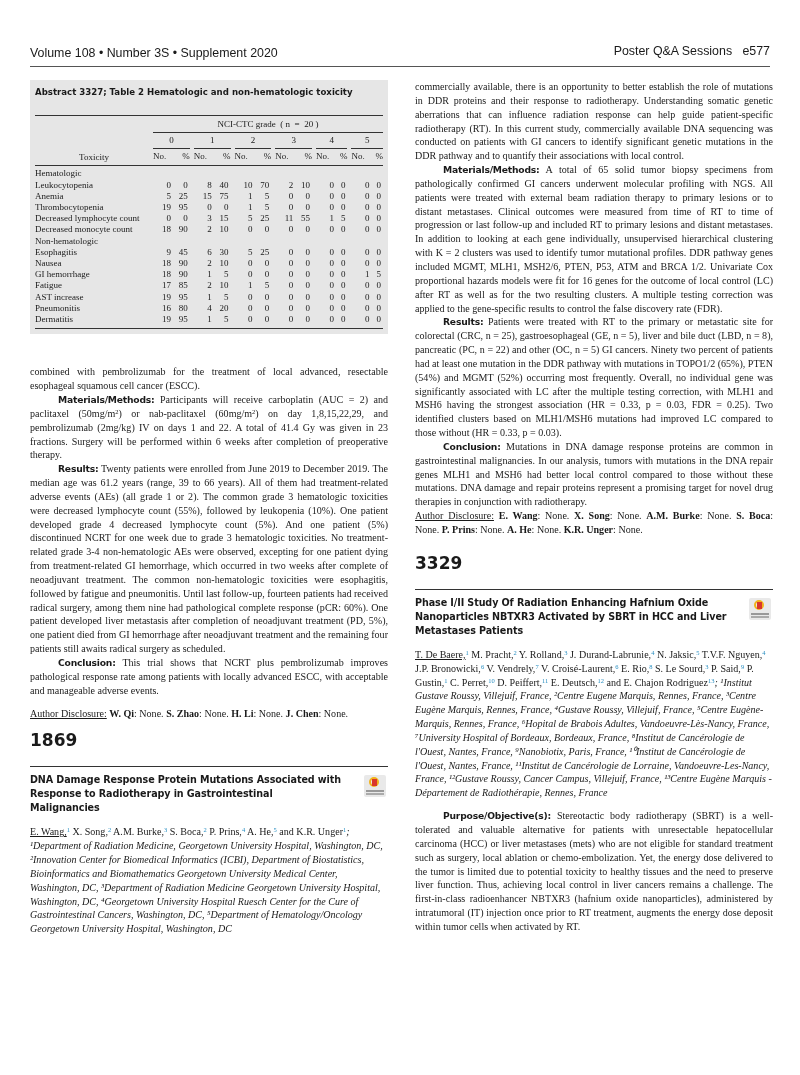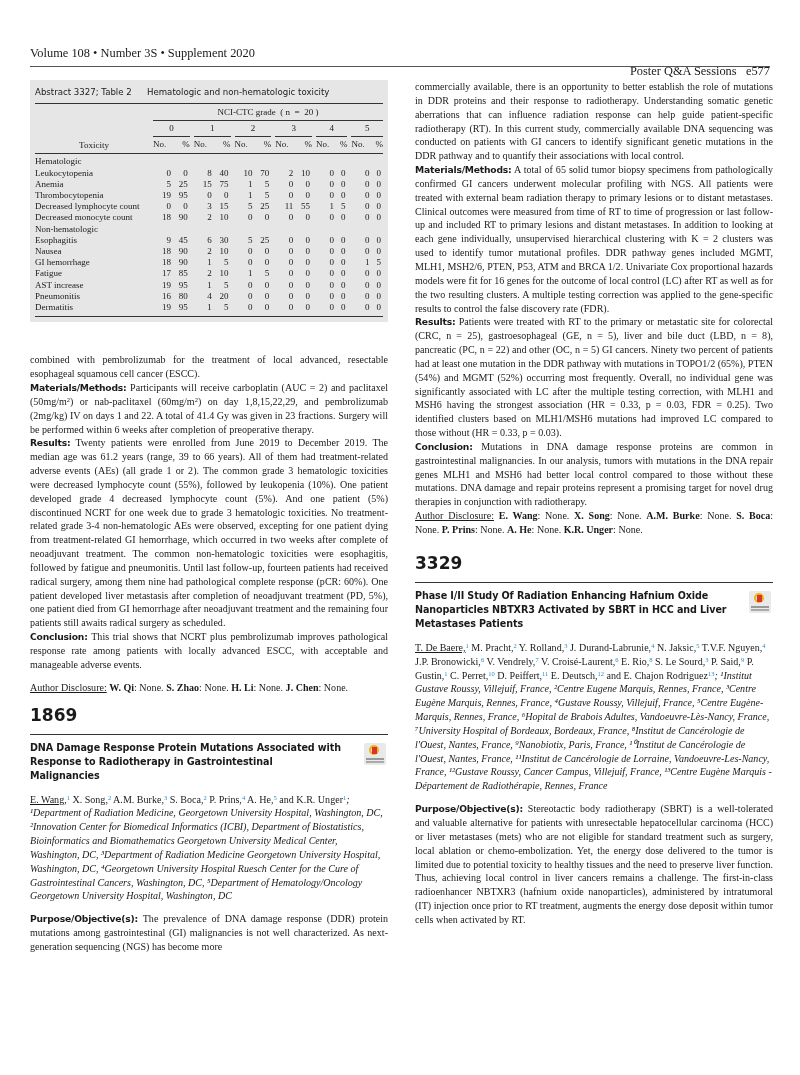--- a/index.html
+++ b/index.html
@@ -1,46 +1,46 @@
 <!DOCTYPE html>
 <html><head>
 <meta charset="utf-8">
 <style>
   html, body { margin: 0; padding: 0; background: #ffffff; }
   body { width: 800px; height: 1075px; position: relative; overflow: hidden; color: #1a1a1a; font-family: "Liberation Serif", serif; }
-  .running-head { position: absolute; top: 44px; left: 30px; width: 740px; height: 22px; border-bottom: 1.5px solid #555; font-family: Liberation Serif, serif; font-size: 12.4px; }
+  .running-head { position: absolute; top: 44px; left: 30px; width: 740px; height: 22px; border-bottom: 1.5px solid #555; font-family: Liberation Sans, sans-serif; font-size: 12.4px; }
   .running-head .left { position: absolute; left: 0; top: 2px; }
-  .running-head .right { position: absolute; right: 0; top: 20px; margin-left: 16px; }
+  .running-head .right { position: absolute; right: 0; top: 0; margin-left: 16px; }
   .col { position: absolute; top: 80px; width: 358px; font-size: 10.05px; line-height: 13.85px; text-align: justify; }
   .col.left { left: 30px; }
   .col.right { left: 415px; }
   p { margin: 0; }
-  .lbl { font-family: "DejaVu Sans", sans-serif; font-weight: bold; font-size: 9.2px; letter-spacing: -0.2px; }
+  .lbl { font-family: "DejaVu Sans", sans-serif; font-weight: bold; font-size: 9.2px; letter-spacing: -0.2px; margin-left: 28px; }
   .u { text-decoration: underline; }
   b.an { font-weight: bold; }
   .it { font-style: italic; }
   sup { font-size: 6.5px; line-height: 0; vertical-align: 3.5px; }
   sup.blue { color: #2a8fc2; font-style: normal; }
   .last { text-align-last: left; }
 
   
   .tbl-box { background: #e6e6e6; padding: 6px 5px 5px 5px; width: 348px; }
-  .tbl-caption { font-family: "DejaVu Sans", sans-serif; font-weight: normal; font-size: 8.6px; padding-bottom: 3px; border-bottom: 1.5px solid #333; display: flex; align-items: flex-end; }
+  .tbl-caption { font-family: "DejaVu Sans", sans-serif; font-weight: bold; font-size: 8.6px; padding-bottom: 15px; border-bottom: 1.5px solid #333; display: flex; align-items: flex-end; }
   .tbl-caption .a { width: 112px; }
   table.tox { width: 100%; border-collapse: collapse; font-size: 9px; line-height: 11.2px; }
   table.tox td, table.tox th { padding: 0; font-weight: normal; text-align: center; }
   table.tox td.name { text-align: left; white-space: nowrap; }
   table.tox td.num { text-align: right; padding-right: 2px; }
   .grade-head { border-bottom: 1px solid #333; padding: 3px 0 2px 0 !important; }
   .grade-num { border-bottom: 1px solid #333; }
   .gap { width: 4px; }
   .hdr-bottom { border-bottom: 1.3px solid #333; }
   .tbl-end { border-top: 1.5px solid #333; margin-top: 3px; }
 
-  .sec-num { font-family: "DejaVu Sans", sans-serif; font-weight: bold; font-size: 17px; line-height: 20px; border-bottom: 1.3px solid #333; padding-bottom: 9px; margin-top: 10px; }
+  .sec-num { font-family: "DejaVu Sans", sans-serif; font-weight: bold; font-size: 17px; line-height: 20px; border-bottom: 1.3px solid #333; padding-bottom: 16px; margin-top: 10px; }
   .sec-title { font-family: "DejaVu Sans", sans-serif; font-weight: bold; font-size: 9.6px; line-height: 14px; margin-top: 6px; position: relative; padding-right: 44px; text-align: left; letter-spacing: -0.1px; }
   .crossmark { position: absolute; right: 2px; top: 2px; width: 22px; height: 22px; background: #e9e9e9; border-radius: 2px; }
   .crossmark .ring { position: absolute; left: 5px; top: 2px; width: 10px; height: 10px; border-radius: 50%; border: 2px solid #f2b31a; box-sizing: border-box; }
   .crossmark .flag { position: absolute; left: 8px; top: 4px; width: 5px; height: 7px; background: #d9362b; }
   .crossmark .txt { position: absolute; left: 2px; top: 15px; width: 18px; height: 2px; background: #999; box-shadow: 0 3px 0 #aaa; }
   .authors { margin-top: 10px; text-align: left; }
   .mt8 { margin-top: 9px; }
 </style>
 </head>
 <body>
@@ -381,21 +381,20 @@
   <div class="sec-num">1869</div>
   <div class="sec-title">
     <span>DNA Damage Response Protein Mutations Associated with Response to Radiotherapy in Gastrointestinal Malignancies</span>
     <span class="crossmark" title="Check for updates">
         <span class="ring"></span>
         <span class="flag"></span>
         <span class="txt"></span>
       </span>
   </div>
   <p class="authors"><span id="auth-3328"><span class="u">E. Wang,</span><sup class="blue">1</sup><span> X. Song,</span><sup class="blue">2</sup><span> A.M. Burke,</span><sup class="blue">3</sup><span> S. Boca,</span><sup class="blue">2</sup><span> P. Prins,</span><sup class="blue">4</sup><span> A. He,</span><sup class="blue">5</sup><span> and K.R. Unger</span><sup class="blue">1</sup></span><span class="it">; ¹Department of Radiation Medicine, Georgetown University Hospital, Washington, DC, ²Innovation Center for Biomedical Informatics (ICBI), Department of Biostatistics, Bioinformatics and Biomathematics Georgetown University Medical Center, Washington, DC, ³Department of Radiation Medicine Georgetown University Hospital, Washington, DC, ⁴Georgetown University Hospital Ruesch Center for the Cure of Gastrointestinal Cancers, Washington, DC, ⁵Department of Hematology/Oncology Georgetown University Hospital, Washington, DC</span></p>
-  <p class="mt8"><span class="lbl">Purpose/Objective(s):</span><span id="purpose-3328-left"><span> The prevalence of DNA damage response (DDR) protein mutations among gastrointestinal (GI) malignancies is not well characterized. As next-generation sequencing (NGS) has become more</span></span></p>
 </div>
 
 <div class="col right">
   <p id="purpose-3328-right">commercially available, there is an opportunity to better establish the role of mutations in DDR proteins and their response to radiotherapy. Understanding somatic genetic aberrations that can influence radiation response can help guide patient-specific radiotherapy (RT). In this current study, commercially available DNA sequencing was conducted on patients with GI cancers to identify significant genetic mutations in the DDR pathway and to quantify their associations with local control.</p>
   <p><span class="lbl">Materials/Methods:</span><span> A total of 65 solid tumor biopsy specimens from pathologically confirmed GI cancers underwent molecular profiling with NGS. All patients were treated with external beam radiation therapy to primary lesions or to distant metastases. Clinical outcomes were measured from time of RT to time of progression or last follow-up and included RT to primary lesions and distant metastases. In addition to looking at each gene individually, unsupervised hierarchical clustering with K = 2 clusters was used to identify tumor mutational profiles. DDR pathway genes included MGMT, MLH1, MSH2/6, PTEN, P53, ATM and BRCA 1/2. Univariate Cox proportional hazards models were fit for 16 genes for the outcome of local control (LC) after RT as well as for the two resulting clusters. A multiple testing correction was applied to the gene-specific results to control the false discovery rate (FDR).</span></p>
   <p><span class="lbl">Results:</span><span> Patients were treated with RT to the primary or metastatic site for colorectal (CRC, n = 25), gastroesophageal (GE, n = 5), liver and bile duct (LBD, n = 8), pancreatic (PC, n = 22) and other (OC, n = 5) GI cancers. Ninety two percent of patients had at least one mutation in the DDR pathway with mutations in TOPO1/2 (65%), PTEN (54%) and MGMT (52%) occurring most frequently. Overall, no individual gene was significantly associated with LC after the multiple testing correction, with MLH1 and MSH6 having the strongest association (HR = 0.33, p = 0.03, FDR = 0.25). Two identified clusters based on MLH1/MSH6 mutations had improved LC compared to those without (HR = 0.33, p = 0.03).</span></p>
   <p><span class="lbl">Conclusion:</span><span> Mutations in DNA damage response proteins are common in gastrointestinal malignancies. In our analysis, tumors with mutations in the DNA repair genes MLH1 and MSH6 had better local control compared to those without these mutations. DNA damage and repair proteins represent a promising target for novel drug therapies in conjunction with radiotherapy.</span></p>
   <p class="last"><span class="u">Author Disclosure:</span> <span id="disc-3328"><b class="an">E. Wang</b><span>: None. </span><b class="an">X. Song</b><span>: None. </span><b class="an">A.M. Burke</b><span>: None. </span><b class="an">S. Boca</b><span>: None. </span><b class="an">P. Prins</b><span>: None. </span><b class="an">A. He</b><span>: None. </span><b class="an">K.R. Unger</b><span>: None.</span></span></p>
 
   <div class="sec-num" style="margin-top:16px">3329</div>

